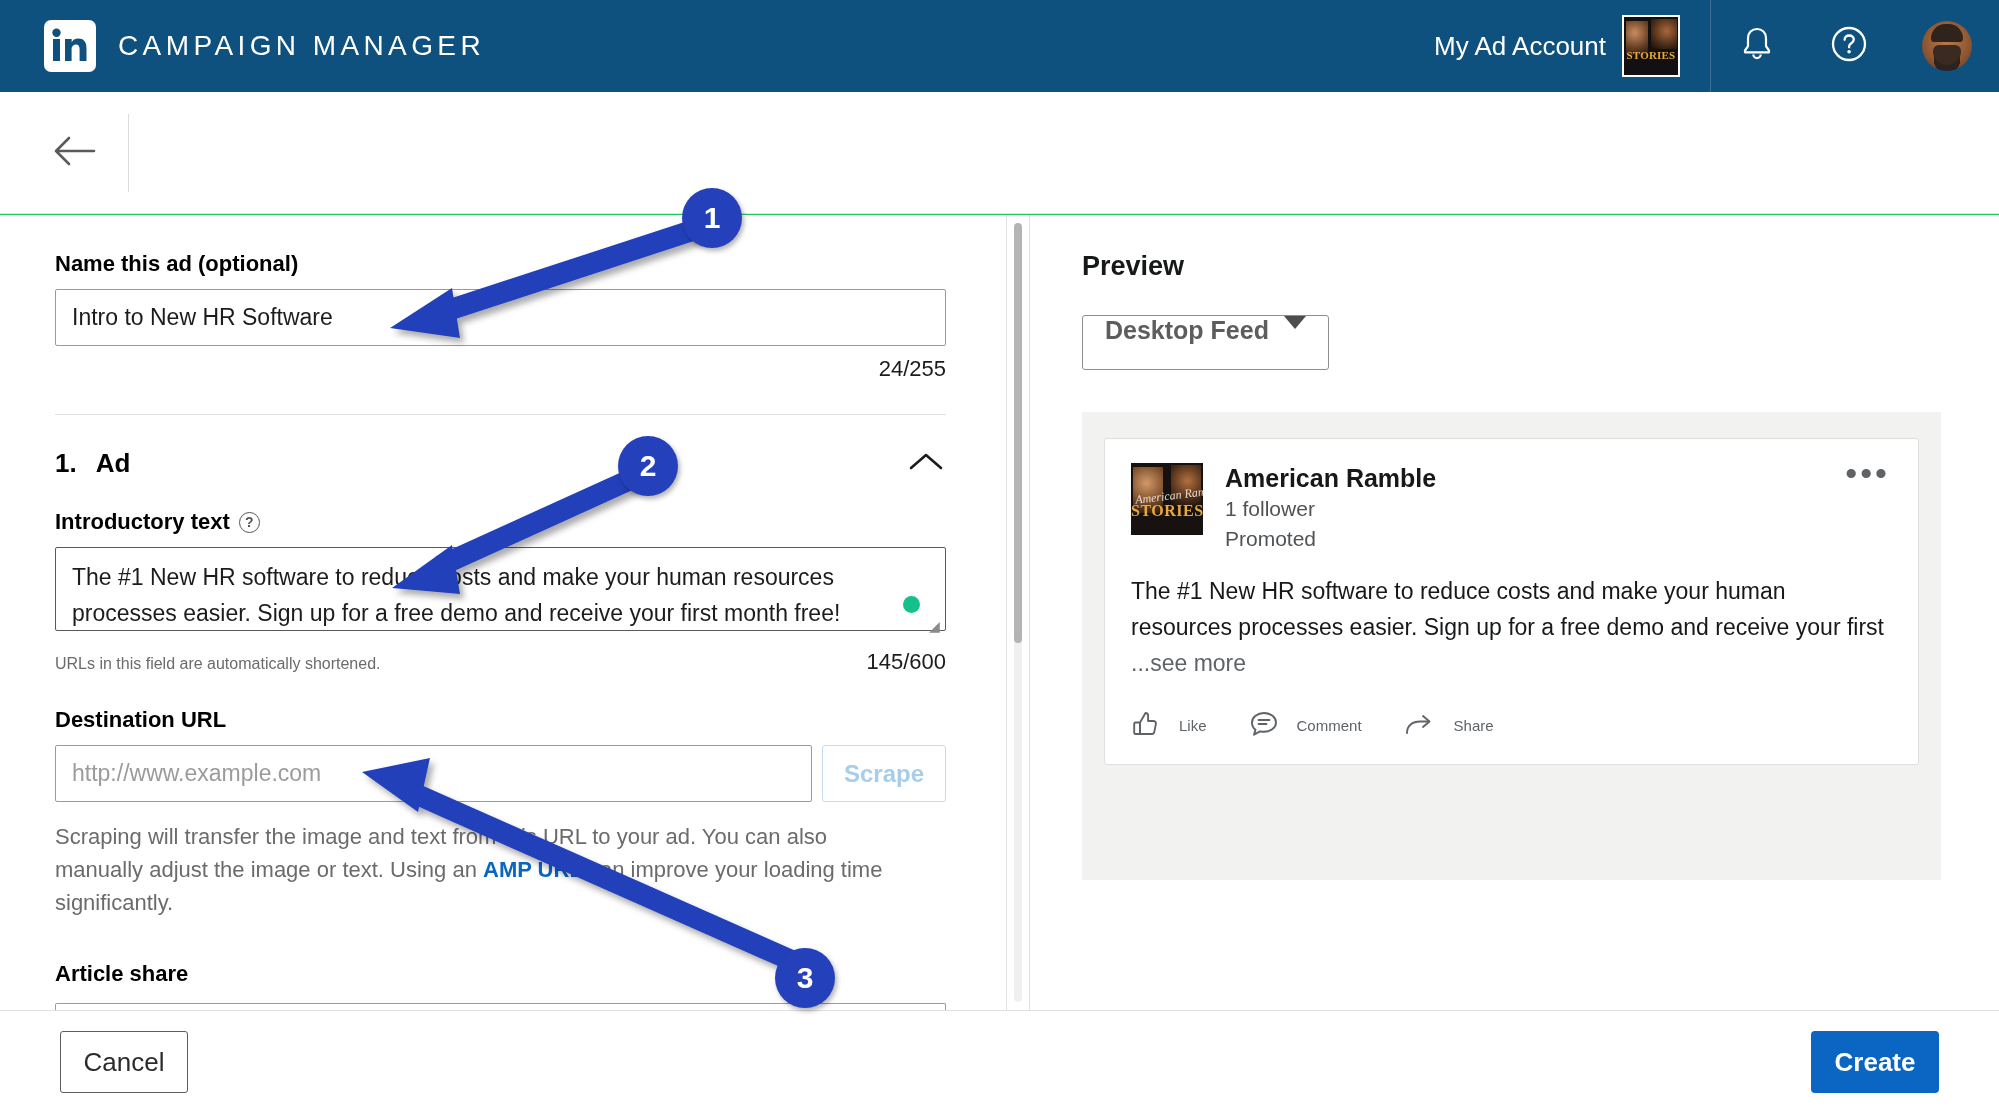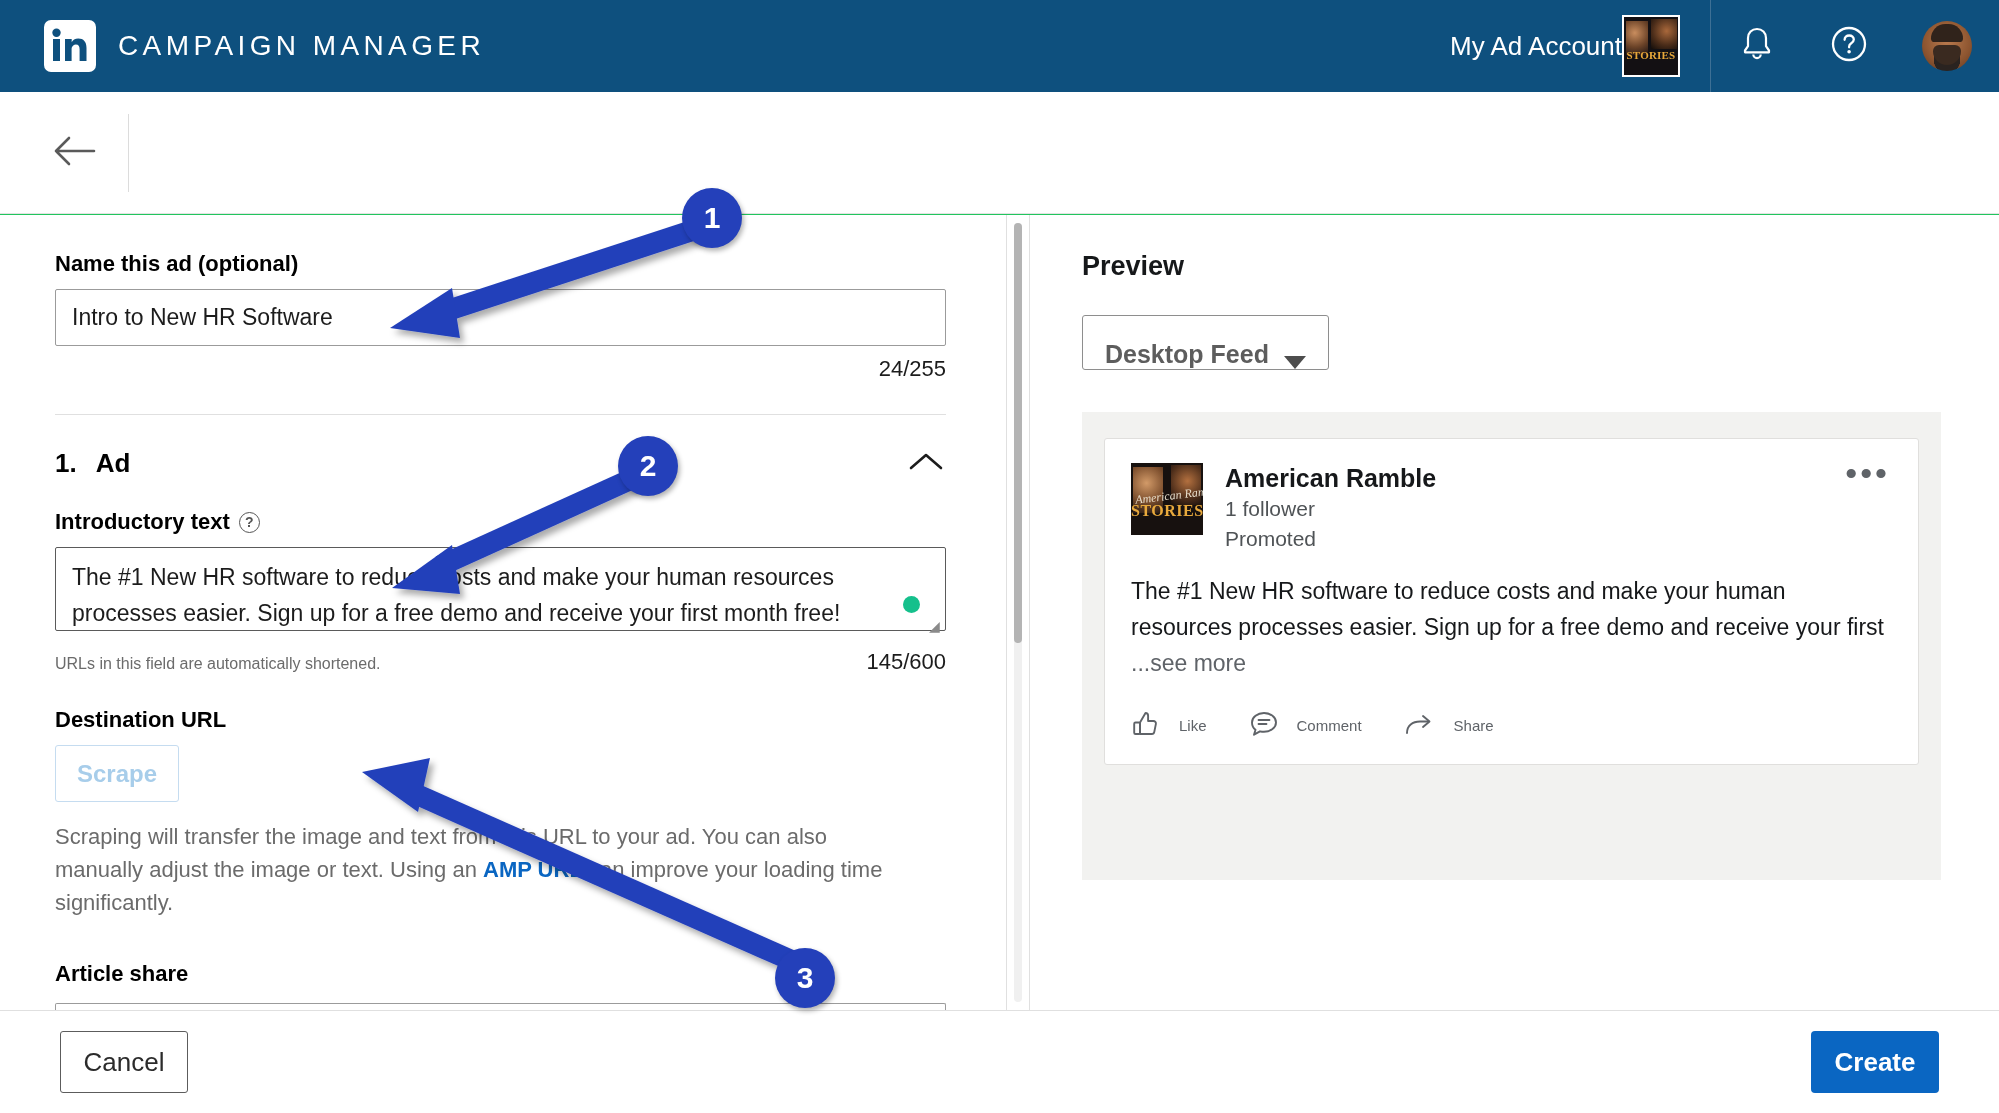--- a/index.html
+++ b/index.html
@@ -61,20 +61,21 @@
   .acct {
     display: flex;
     align-items: center;
     height: 92px;
     padding-right: 30px;
   }
   .acct-label {
     color: #ffffff;
     font-size: 26px;
     font-weight: 400;
+    margin-right: 16px;
     white-space: nowrap;
   }
   .acct-thumb {
     width: 58px; height: 62px;
     border: 2px solid #ffffff;
     background: #131013;
     position: relative;
     overflow: hidden;
     flex-shrink: 0;
   }
@@ -388,21 +389,21 @@
     min-width: 243px;
     padding: 0 22px;
     border: 1px solid #8e8e8e;
     border-radius: 3px;
     background: #ffffff;
     color: #5d5d5d;
     font-size: 25px;
     font-weight: bold;
     font-family: "Liberation Sans", sans-serif;
     display: inline-flex;
-    align-items: flex-end;
+    align-items: flex-start;
     gap: 15px;
     cursor: pointer;
   }
   .caret-down {
     width: 0; height: 0;
     border-left: 11px solid transparent;
     border-right: 11px solid transparent;
     border-top: 13px solid #4d4d4d;
   }
   .preview-stage {
@@ -662,20 +663,21 @@
           <span class="resize-grip">◢</span>
         </div>
 
         <div class="helper-row">
           <span class="helper-text">URLs in this field are automatically shortened.</span>
           <span class="helper-count">145/600</span>
         </div>
 
         <div class="field-label" style="margin-top:32px;">Destination URL</div>
         <div class="url-row">
+          <input class="text-input url-input" type="text" placeholder="http://www.example.com" style="">
           <button class="scrape-btn">Scrape</button>
         </div>
 
         <div class="scrape-note">
           <span>Scraping will transfer the image and text from this URL to your ad. You can also manually adjust the image or text. Using an </span><a class="amp-link" href="#">AMP URL</a><span> can improve your loading time significantly.</span>
         </div>
 
         <div class="article-share-label">Article share</div>
         <div class="article-box-top"></div>
       </div>

